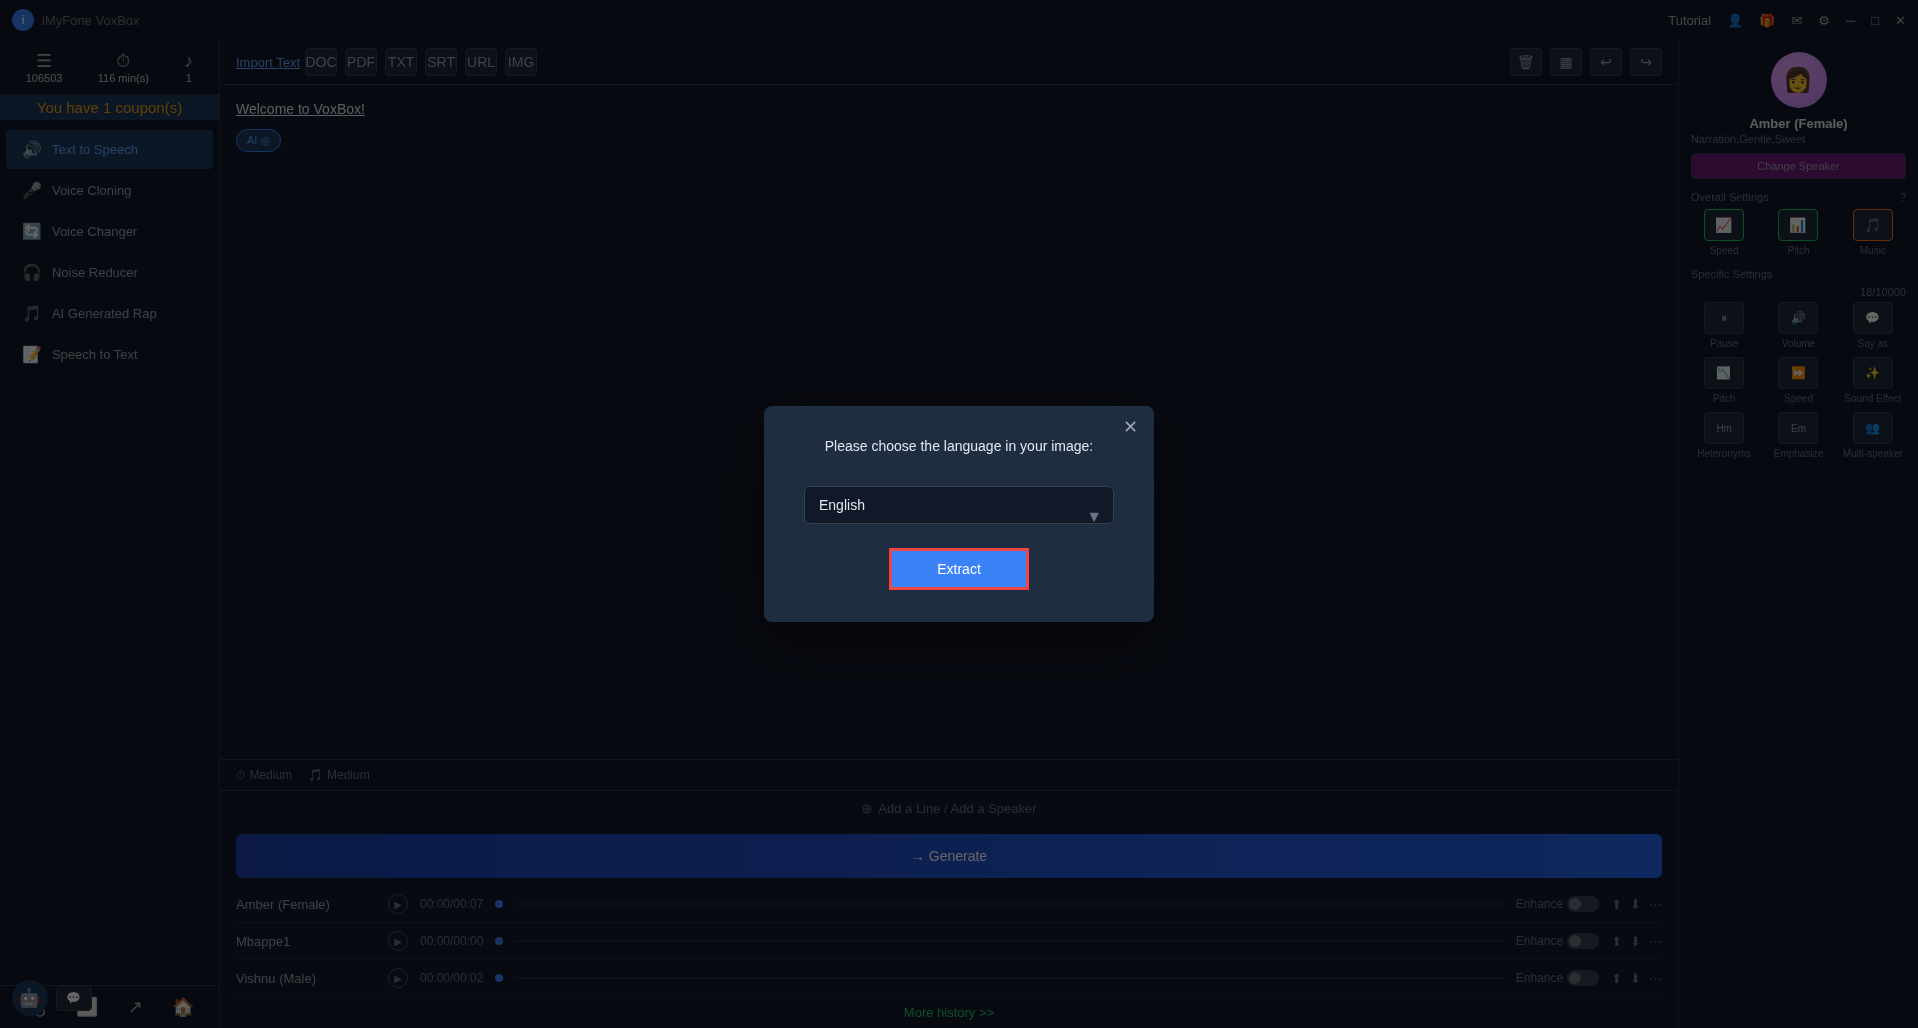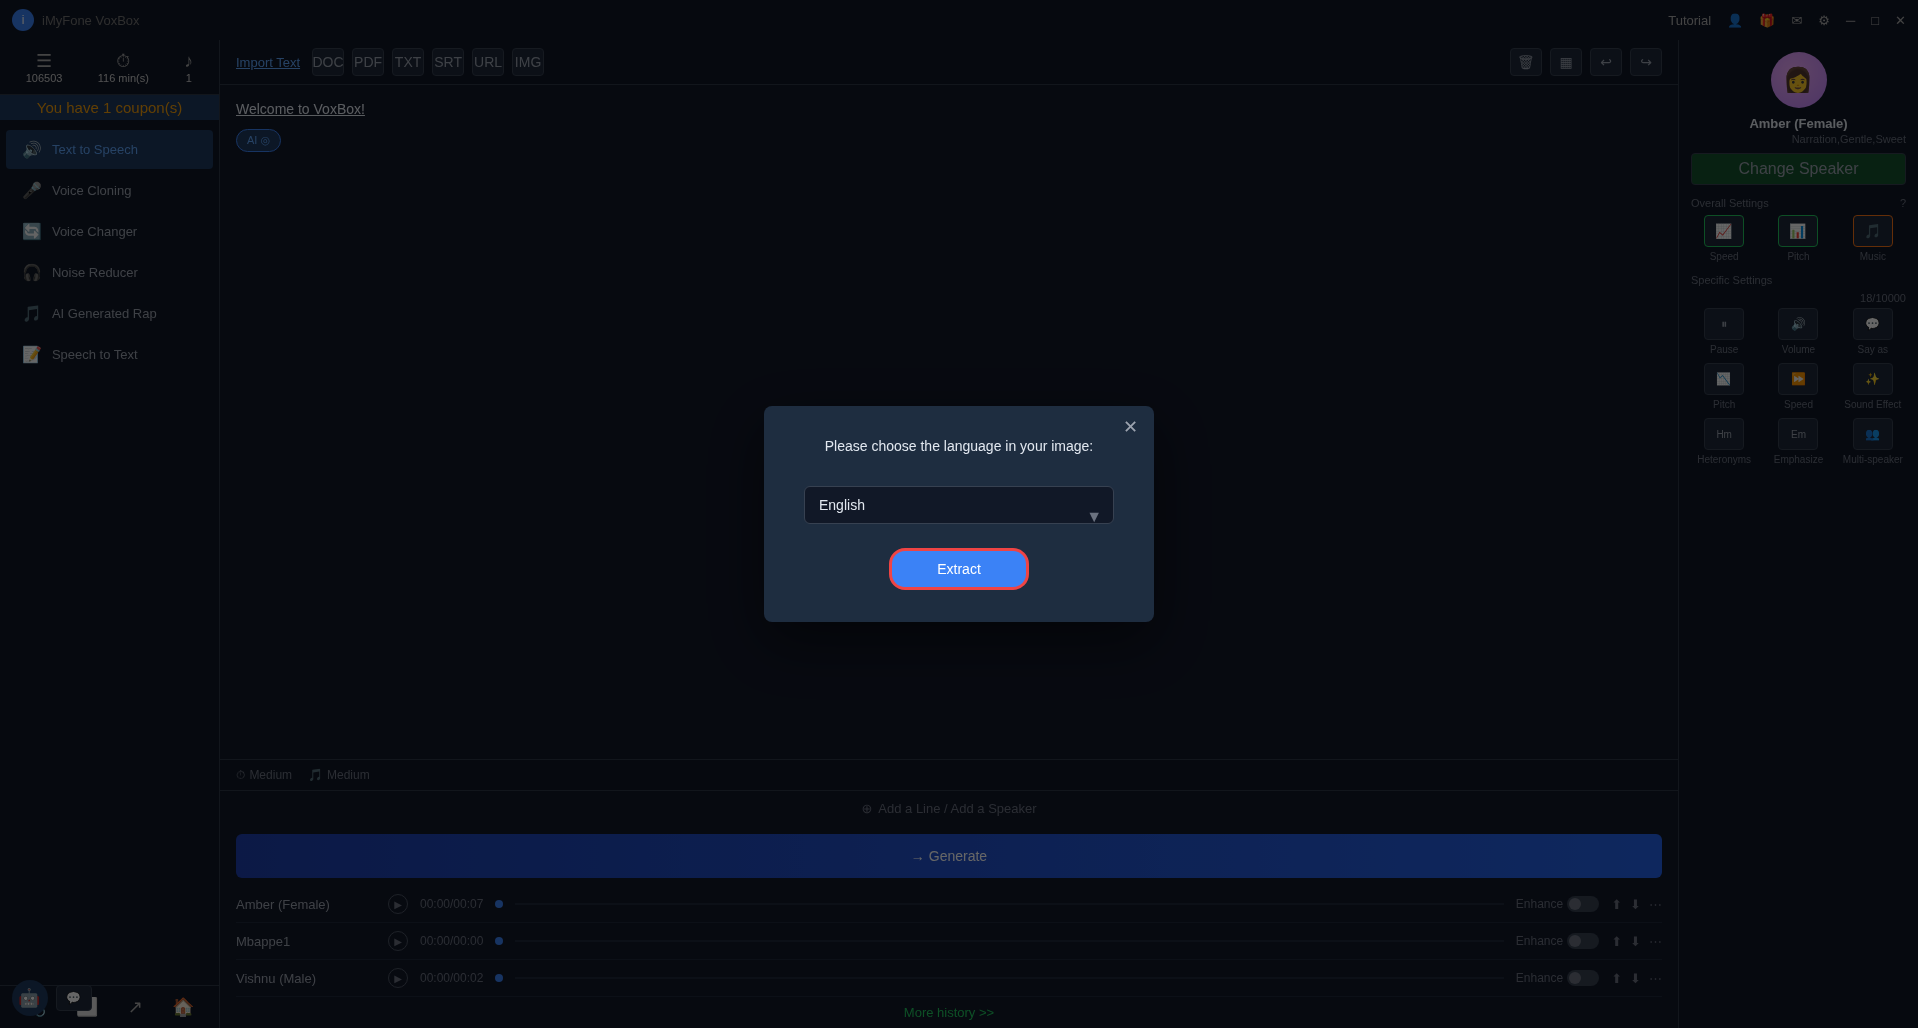--- a/index.html
+++ b/index.html
@@ -46,21 +46,21 @@
       display: flex; align-items: center; justify-content: space-around;
       padding: 10px; border-top: 1px solid #2d3748;
     }
     .sidebar-bottom-icon { font-size: 18px; color: #aaa; cursor: pointer; }
 
     
     .content-area { flex: 1; display: flex; flex-direction: column; background: #13192a; overflow: hidden; }
 
     
     .toolbar {
-      display: flex; align-items: center; gap: 12px; padding: 8px 16px;
+      display: flex; align-items: center; gap: 5px; padding: 8px 16px;
       border-bottom: 1px solid #2d3748; background: #111827;
     }
     .toolbar-link { color: #60a5fa; font-size: 13px; cursor: pointer; text-decoration: underline; }
     .toolbar-icons { display: flex; gap: 8px; align-items: center; }
     .toolbar-icon { width: 32px; height: 28px; background: #1e293b; border: 1px solid #374151; border-radius: 4px; display: flex; align-items: center; justify-content: center; cursor: pointer; color: #9ca3af; font-size: 14px; }
     .toolbar-spacer { flex: 1; }
     .toolbar-right { display: flex; gap: 8px; }
 
     
     .editor-area { flex: 1; padding: 16px; position: relative; overflow: hidden; }
@@ -111,24 +111,24 @@
     .more-history { text-align: center; padding: 8px; color: #22c55e; font-size: 13px; cursor: pointer; }
 
     
     .right-panel {
       width: 240px; background: #111827; border-left: 1px solid #2d3748;
       display: flex; flex-direction: column; padding: 12px; flex-shrink: 0;
     }
     .speaker-avatar { width: 56px; height: 56px; border-radius: 50%; overflow: hidden; background: #c084fc; display: flex; align-items: center; justify-content: center; margin: 0 auto 8px; }
     .speaker-avatar-inner { width: 100%; height: 100%; background: radial-gradient(circle at 40% 35%, #f0abfc, #c084fc); display: flex; align-items: center; justify-content: center; font-size: 24px; }
     .speaker-name { text-align: center; color: #e2e8f0; font-size: 13px; font-weight: 600; margin-bottom: 2px; }
-    .speaker-tags { text-align: right; color: #6b7280; font-size: 11px; margin-bottom: 8px; }
+    .speaker-tags { text-align: left; color: #6b7280; font-size: 11px; margin-bottom: 8px; }
     .change-speaker-btn {
-      width: 100%; padding: 6px; background: #14532d; border: 1px solid #374151;
-      border-radius: 4px; color: #9ca3af; font-size: 16px; cursor: pointer; text-align: center;
+      width: 100%; padding: 6px; background: #701a75; border: 1px solid #374151;
+      border-radius: 4px; color: #9ca3af; font-size: 11px; cursor: pointer; text-align: center;
       margin-bottom: 12px;
     }
 
     .settings-label { color: #6b7280; font-size: 11px; margin-bottom: 6px; display: flex; align-items: center; justify-content: space-between; }
     .settings-grid { display: grid; grid-template-columns: repeat(3, 1fr); gap: 8px; margin-bottom: 12px; }
     .setting-item { display: flex; flex-direction: column; align-items: center; gap: 4px; cursor: pointer; }
     .setting-icon { width: 40px; height: 32px; background: #1e293b; border: 1px solid #374151; border-radius: 4px; display: flex; align-items: center; justify-content: center; color: #4ade80; font-size: 14px; }
     .setting-icon.active { border-color: #22c55e; }
     .setting-icon.orange { color: #fb923c; }
     .setting-icon.orange.active { border-color: #f97316; }
@@ -159,21 +159,21 @@
     .dialog-select {
       width: 100%; padding: 10px 14px; background: #111827; border: 1px solid #374151;
       border-radius: 6px; color: #e2e8f0; font-size: 14px; appearance: none;
       cursor: pointer; margin-bottom: 24px;
     }
     .select-wrapper { position: relative; }
     .select-arrow { position: absolute; right: 12px; top: 50%; transform: translateY(-50%); color: #6b7280; pointer-events: none; }
     .dialog-extract-btn {
       width: 140px; padding: 10px; margin: 0 auto; display: block;
       background: #3b82f6; color: white; border: 3px solid #ef4444;
-      border-radius: 16px; font-size: 14px; font-weight: 500; cursor: pointer;
+      border-radius: 0; font-size: 14px; font-weight: 500; cursor: pointer;
       text-align: center;
     }
   </style>
 </head>
 <body>
 
 <div class="title-bar">
   <div class="title-bar-left">
     <div class="app-logo">i</div>
     <span class="app-title">iMyFone VoxBox</span>

